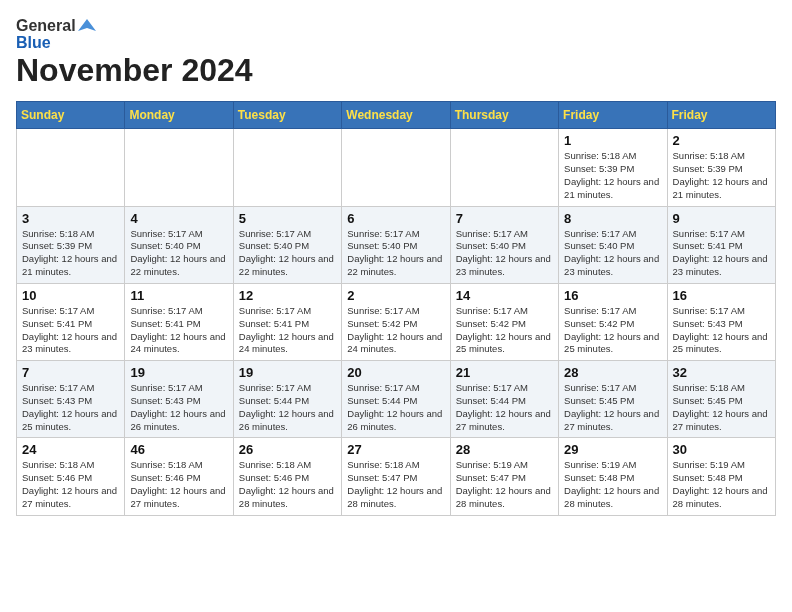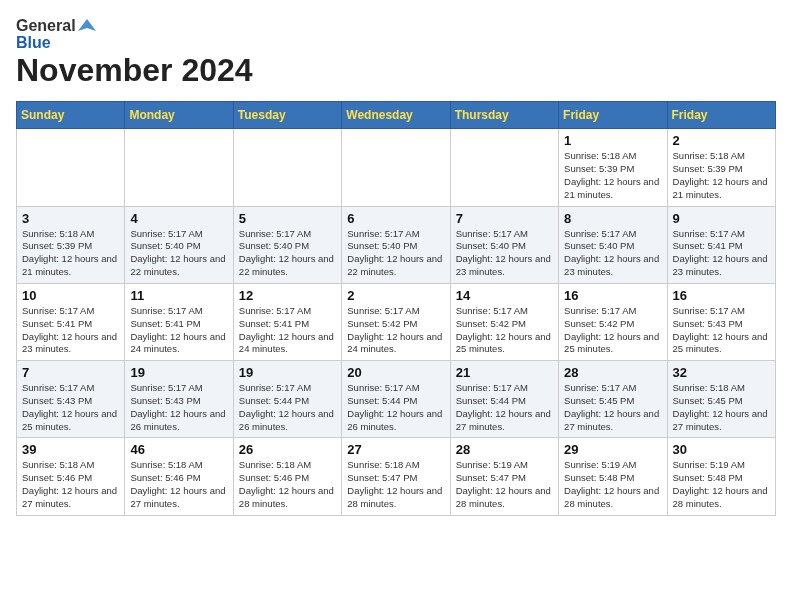--- a/index.html
+++ b/index.html
@@ -260,21 +260,21 @@
         </td>
         <td>
           <span class="day-number">32</span>
           <div style="font-size: 9.5px; line-height: 1.35; color: rgb(51, 51, 51);">Sunrise: 5:18 AM</div>
           <div style="font-size: 9.5px; line-height: 1.35; color: rgb(51, 51, 51);">Sunset: 5:45 PM</div>
           <div style="font-size: 9.5px; line-height: 1.35; color: rgb(51, 51, 51);">Daylight: 12 hours and 27 minutes.</div>
         </td>
       </tr>
       <tr>
         <td>
-          <span class="day-number">39</span>
+          <span class="day-number">24</span>
           <div style="font-size: 9.5px; line-height: 1.35; color: rgb(51, 51, 51);">Sunrise: 5:18 AM</div>
           <div style="font-size: 9.5px; line-height: 1.35; color: rgb(51, 51, 51);">Sunset: 5:46 PM</div>
           <div style="font-size: 9.5px; line-height: 1.35; color: rgb(51, 51, 51);">Daylight: 12 hours and 27 minutes.</div>
         </td>
         <td>
           <span class="day-number">46</span>
           <div style="font-size: 9.5px; line-height: 1.35; color: rgb(51, 51, 51);">Sunrise: 5:18 AM</div>
           <div style="font-size: 9.5px; line-height: 1.35; color: rgb(51, 51, 51);">Sunset: 5:46 PM</div>
           <div style="font-size: 9.5px; line-height: 1.35; color: rgb(51, 51, 51);">Daylight: 12 hours and 27 minutes.</div>
         </td>

